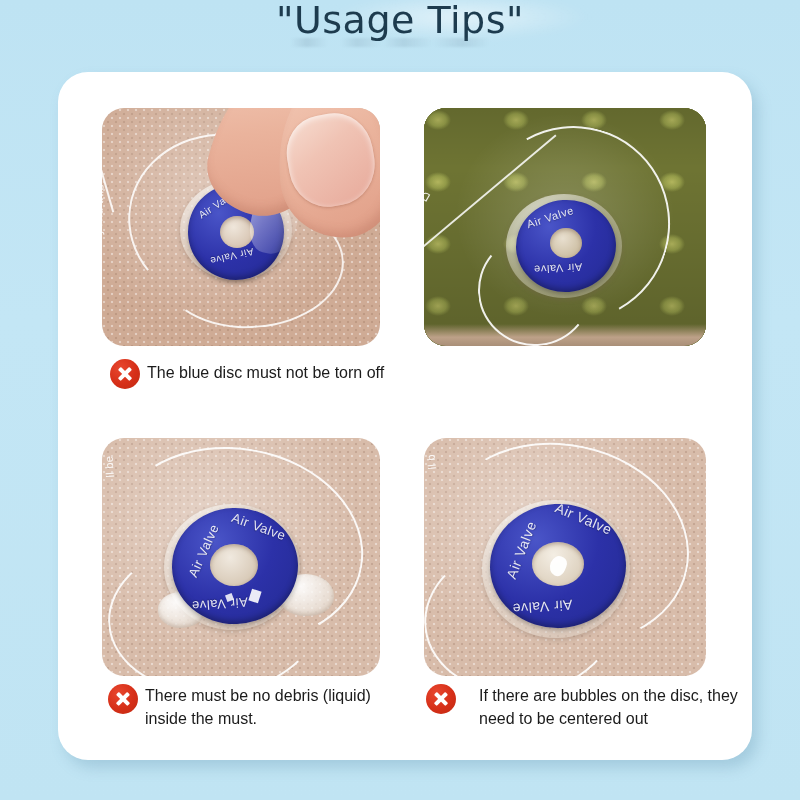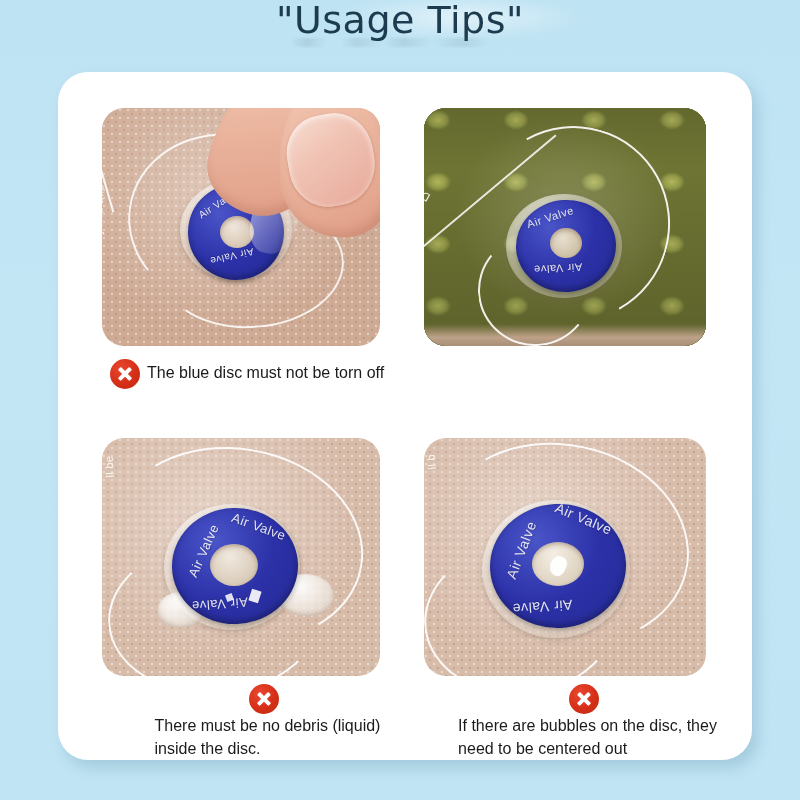--- a/index.html
+++ b/index.html
@@ -245,29 +245,29 @@
   .xicon::before { transform: translate(-50%,-50%) rotate(45deg); }
   .xicon::after  { transform: translate(-50%,-50%) rotate(-45deg); }
 
   .caption-text {
     font-family: "Liberation Sans", sans-serif;
     font-size: 16px;
     line-height: 1.45;
     color: #1b1b1b;
     padding-top: 3px;
   }
-  .caption.two-line { align-items: center; margin-top: 8px; flex-direction: column; }
+  .caption.two-line { margin-top: 8px; }
   .caption.two-line .xicon { margin-top: 0; }
   .caption.two-line .caption-text { padding-top: 0; }
 
   
   .tip-0 .caption { margin-left: 8px; }
   .tip-1 .caption { margin-left: 2px; }
   .tip-2 .caption { margin-left: 6px; }
-  .tip-3 .caption { margin-left: 2px; }
+  .tip-3 .caption { margin-left: 2px; gap: 16px; }
 </style>
 </head>
 <body>
 
 <div class="page">
 
   <div class="title-wrap">
     <div class="title-glow"></div>
     <div class="title">"Usage Tips"</div>
   </div>
@@ -349,21 +349,21 @@
           </div>
           <div class="disc-hole" style="left:108px; top:106px; width:48px; height:42px; background:radial-gradient(ellipse at 42% 32%, #f0e9df 0%, #d9cbb9 68%, #bca892 100%);"></div>
           <div style="position:absolute; left:148px; top:152px; width:10px; height:12px; background:rgba(255,255,255,0.9); transform:rotate(18deg);"></div>
           <div style="position:absolute; left:124px; top:156px; width:7px; height:7px; background:rgba(255,255,255,0.85); transform:rotate(-20deg);"></div>
         </div>
 
         <div class="caption two-line">
           <span class="xicon"></span>
           <span class="caption-text">
             <span>There must be no debris (liquid)</span><br>
-            <span>inside the disc.</span>
+            <span>inside the must.</span>
           </span>
         </div>
       </div>
 
       <div class="tip tip-3">
         <div class="photo">
           <div class="bag-tex light"></div>
           <div class="bag-sheen"></div>
 
           <div class="bagtext" style="left:2px; top:32px; transform:rotate(-96deg); transform-origin:left top; font-size:11px;">ll b</div>

